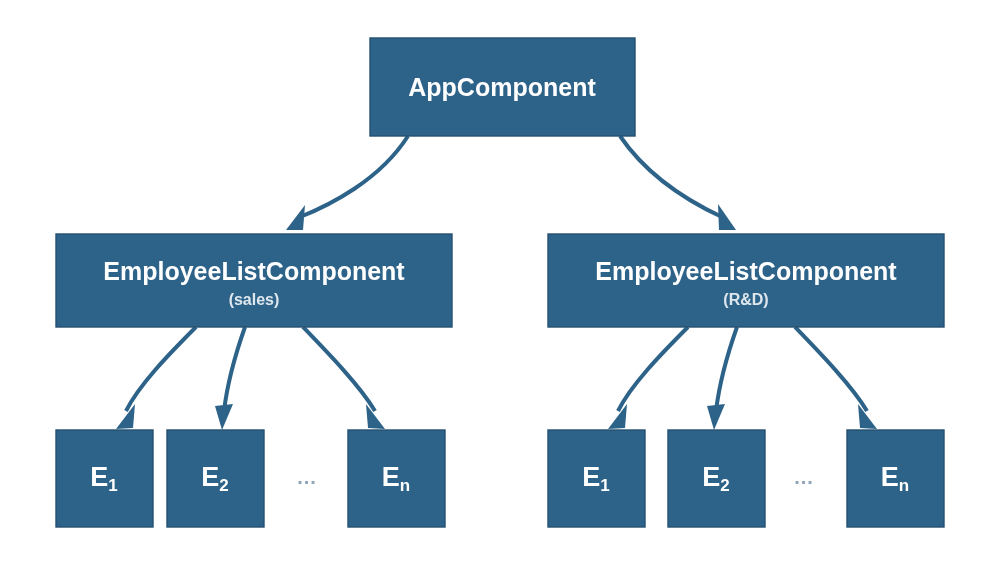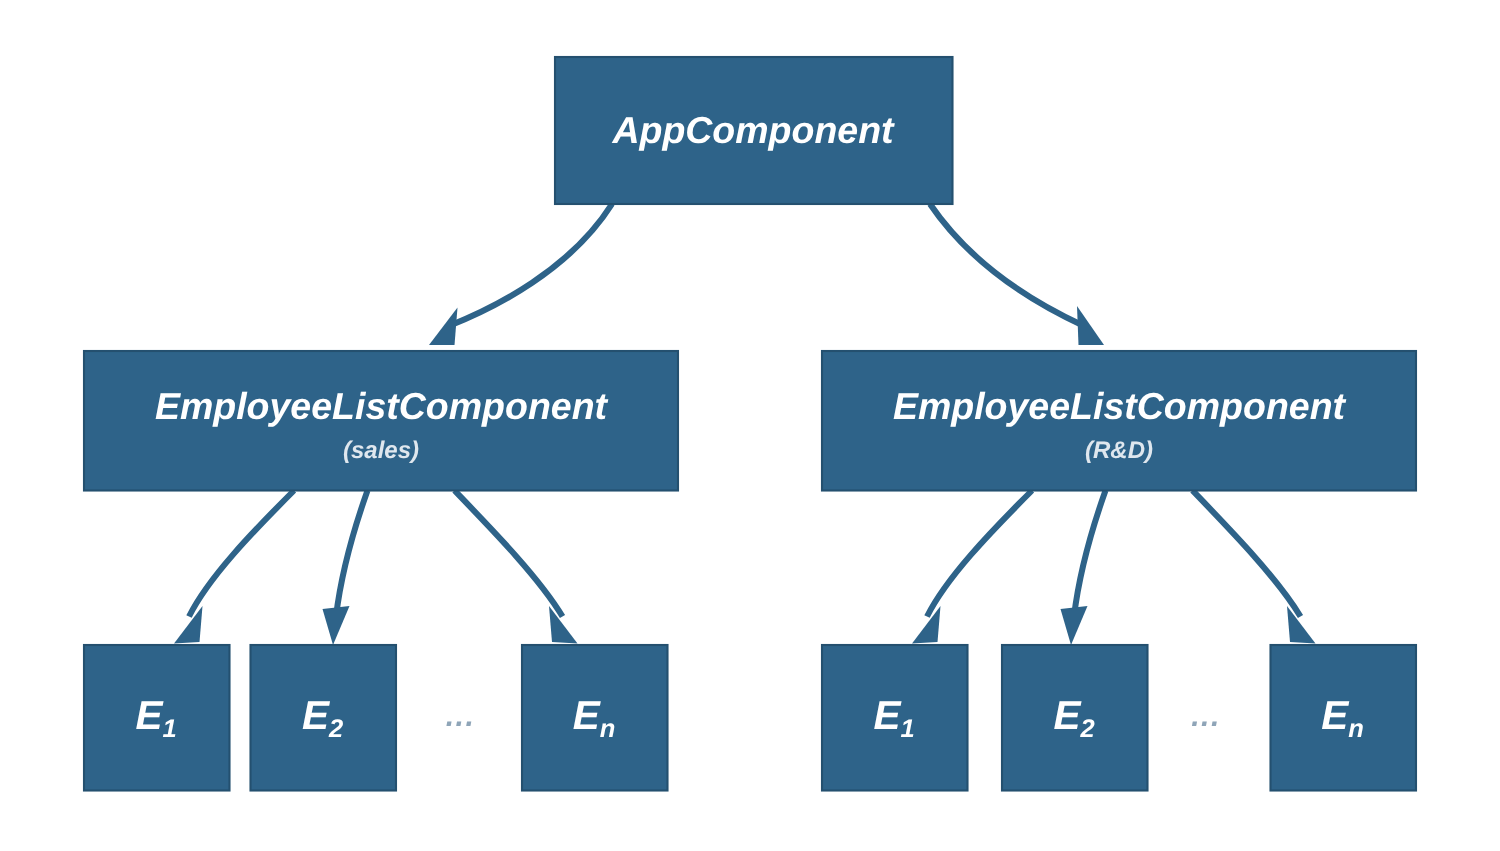--- a/index.html
+++ b/index.html
@@ -11,21 +11,20 @@
     width: 1000px;
     height: 567px;
     font-family: "Liberation Sans", sans-serif;
     overflow: hidden;
   }
   #diagram-root {
     position: relative;
     width: 1000px;
     height: 535px;
     background: #ffffff;
-    font-style: italic;
   }
   svg.canvas {
     position: absolute;
     top: 0;
     left: 0;
     width: 1000px;
     height: 567px;
     display: block;
   }
   .node-rect {

